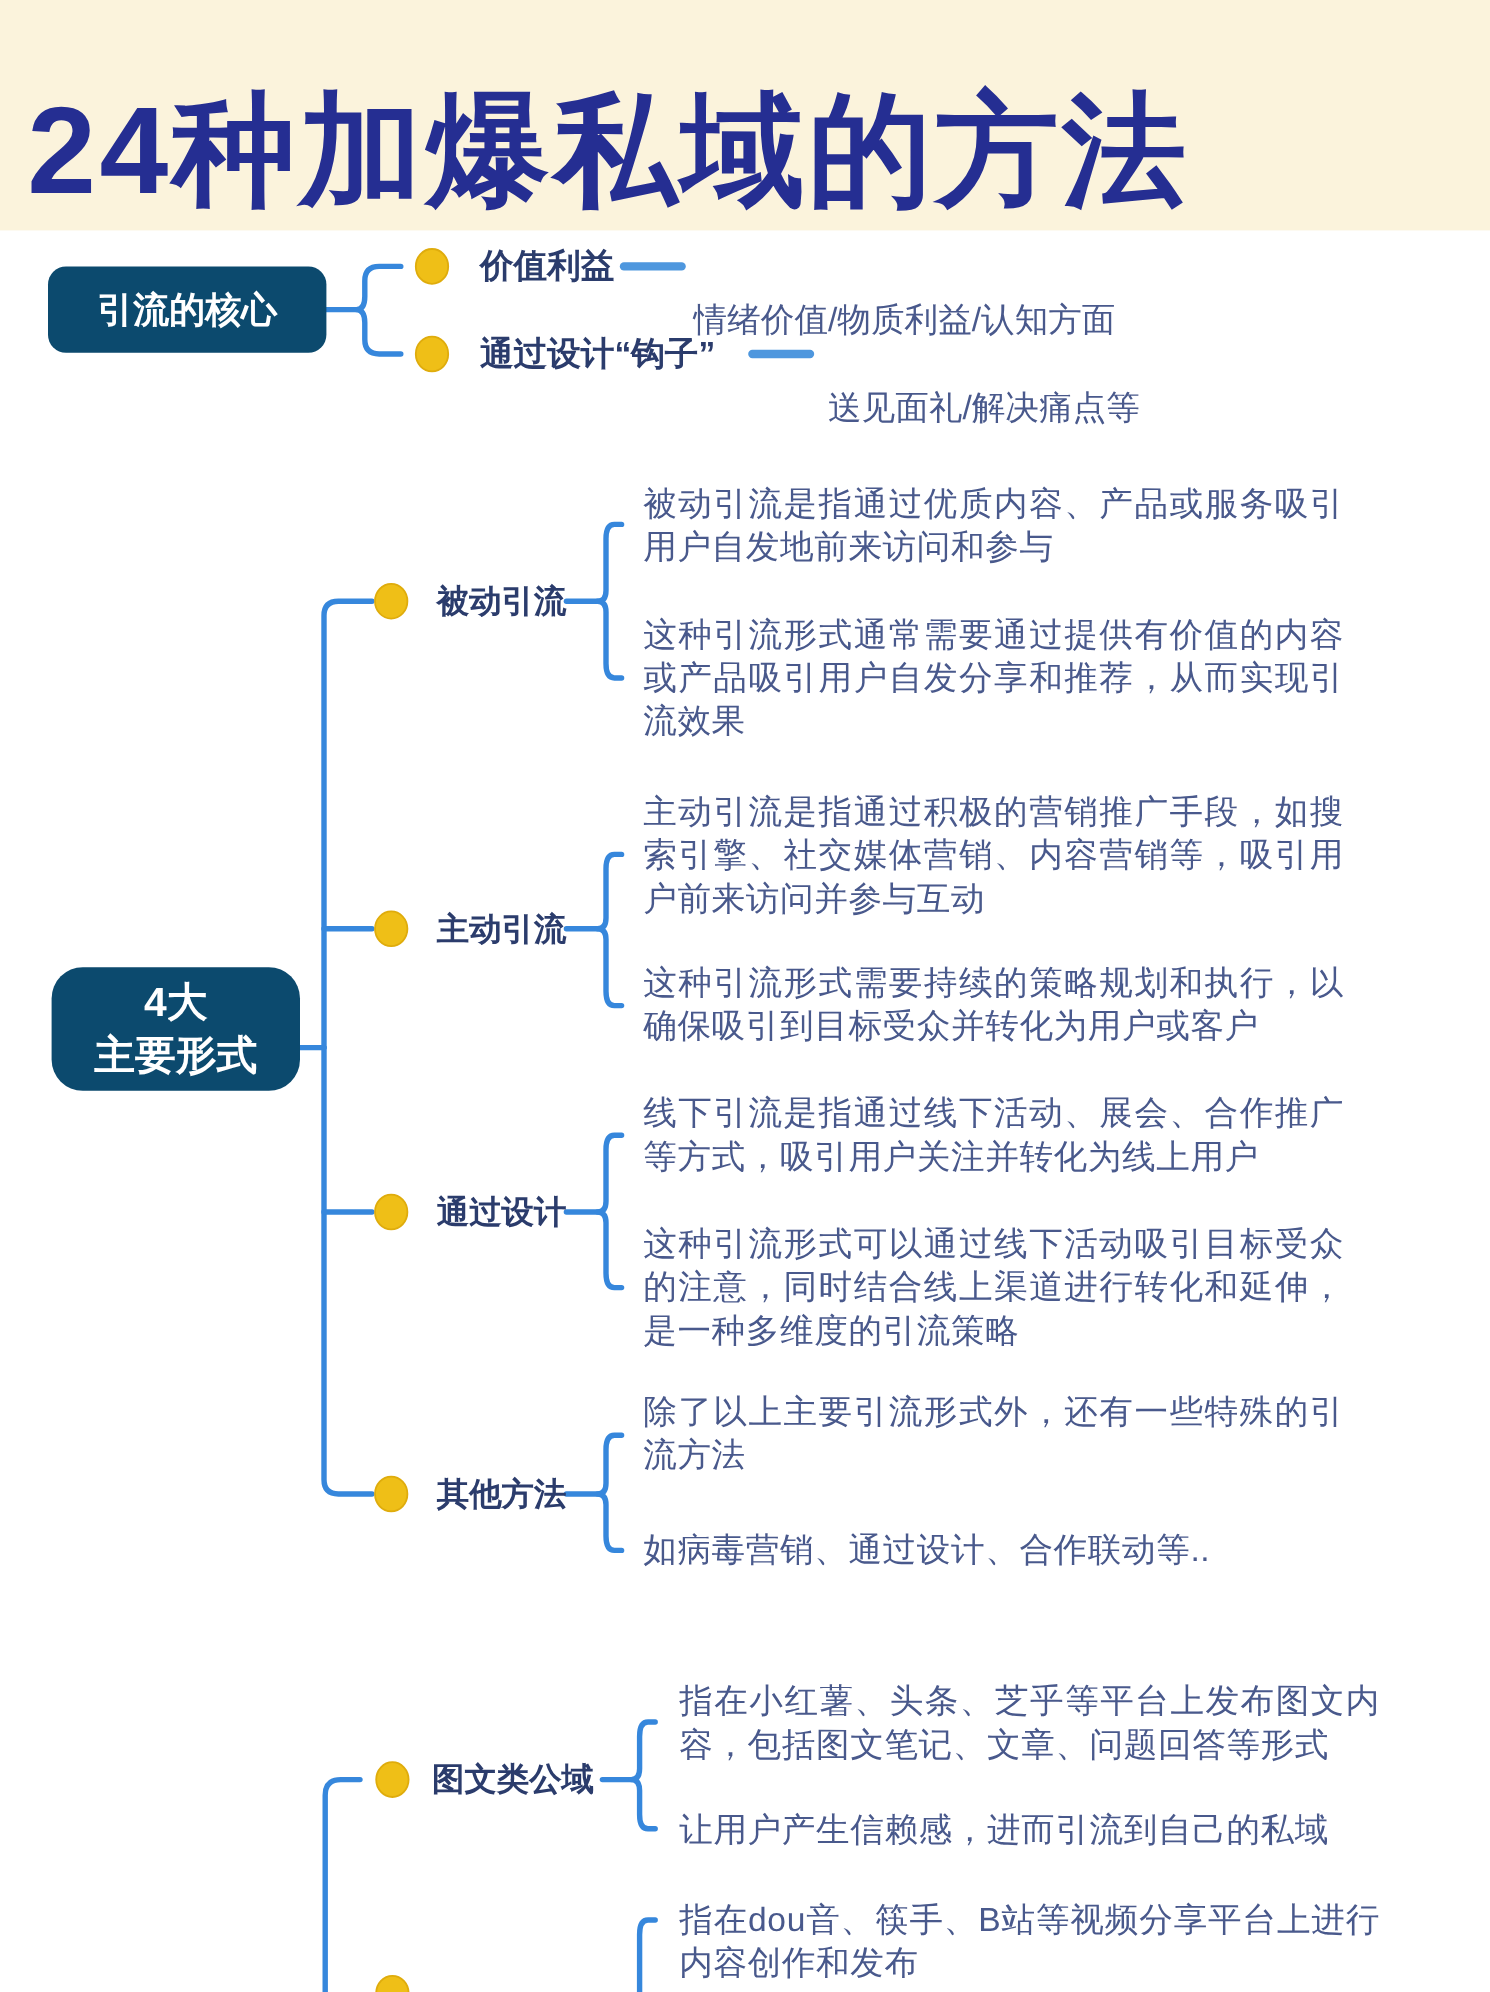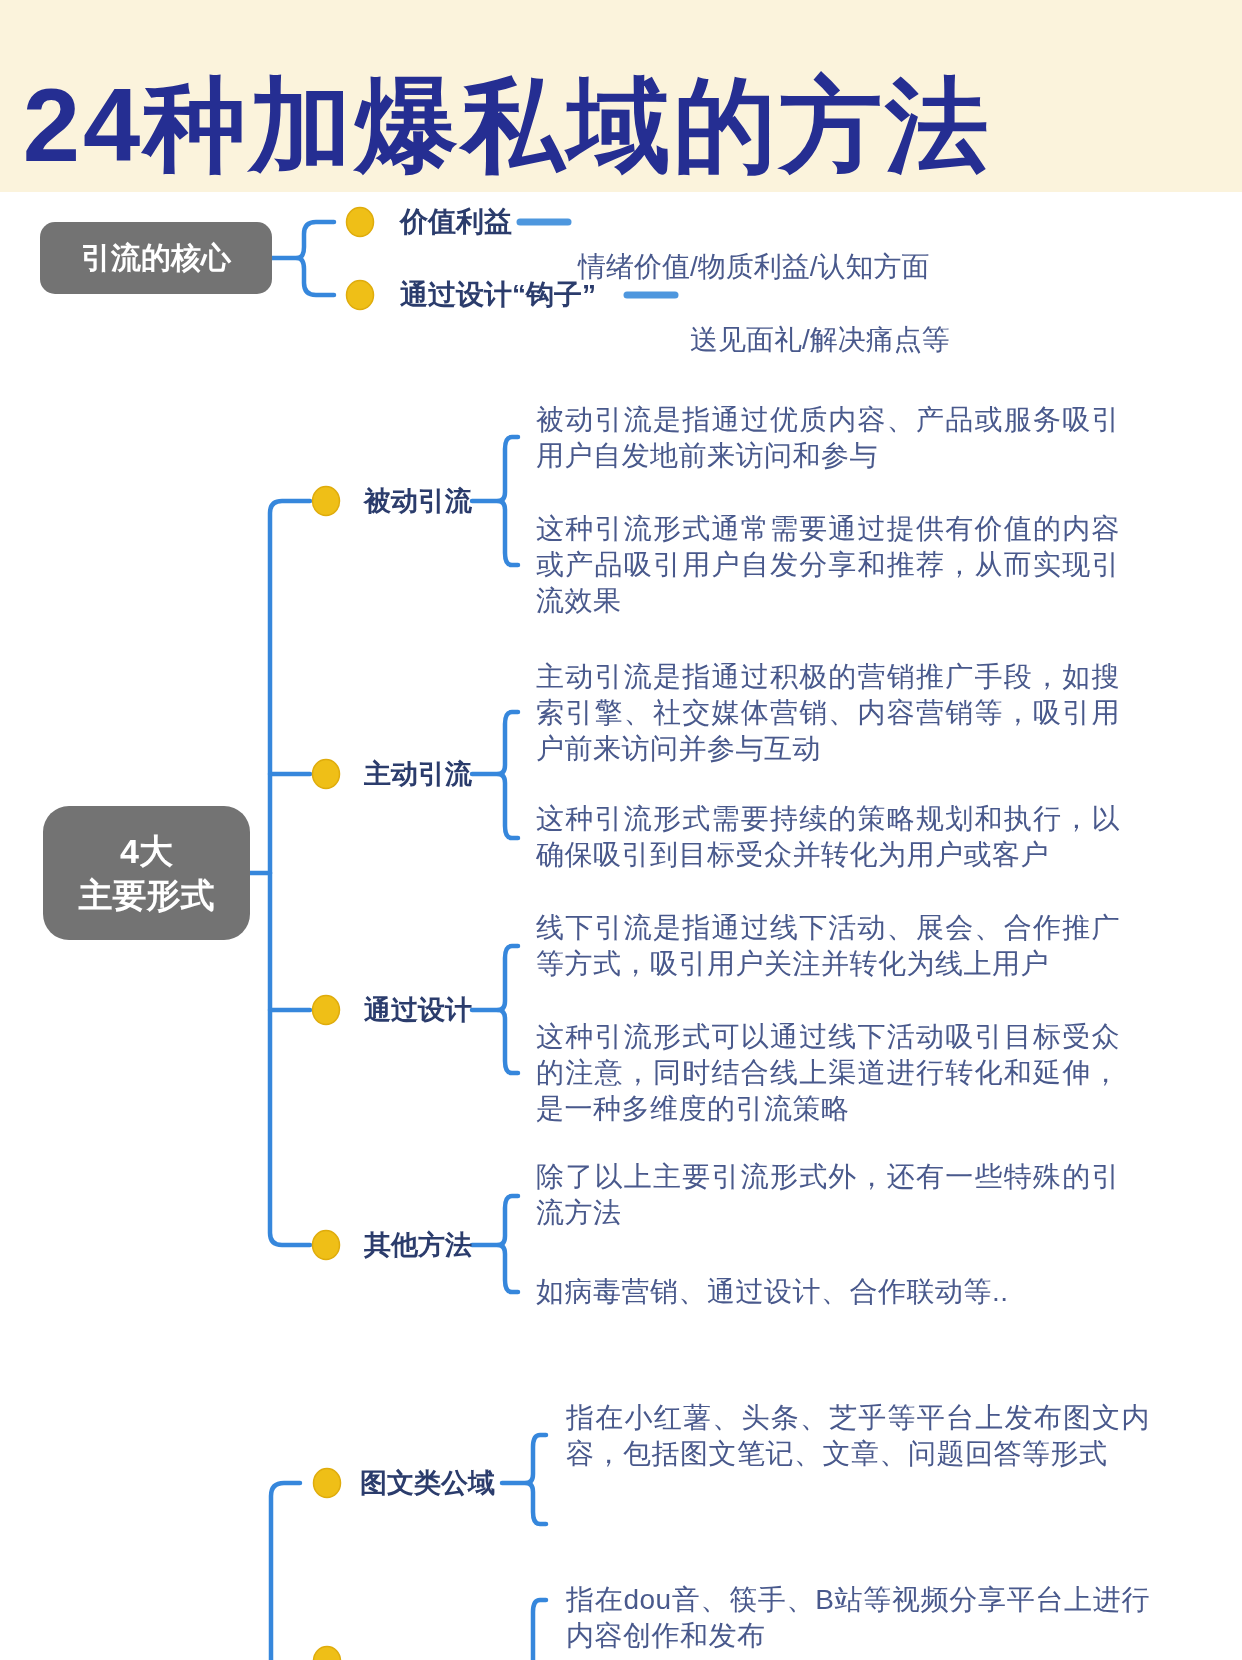--- a/index.html
+++ b/index.html
@@ -8,26 +8,26 @@
     background:#ffffff;
     font-family:"Liberation Sans","DejaVu Sans",sans-serif;
   }
   .banner{position:absolute;left:0;top:0;width:1242px;height:192px;background:#fbf3dc;}
   .title{
     position:absolute;top:58px;left:0;width:1014px;text-align:center;
     font-size:103px;font-weight:900;color:#252e92;letter-spacing:3px;white-space:nowrap;
   }
   .connectors{position:absolute;left:0;top:0;}
   .node{
-    position:absolute;background:#737373;color:#ffffff;font-weight:700;
+    position:absolute;background:#0c4a6e;color:#ffffff;font-weight:700;
     display:flex;flex-direction:column;align-items:center;justify-content:center;
     text-align:center;
   }
   .node-core{left:40px;top:222px;width:232px;height:72px;border-radius:15px;font-size:30px;}
-  .node-forms{left:43px;top:806px;width:207px;height:134px;border-radius:26px;font-size:34px;line-height:44px;}
+  .node-forms{left:43px;top:806px;width:207px;height:103px;border-radius:26px;font-size:34px;line-height:44px;}
   .blabel{
     position:absolute;transform:translateY(-50%);white-space:nowrap;
     font-weight:700;color:#2b3c6c;font-size:27px;
   }
   .blabel.core{font-size:28px;}
   .bvalue{
     position:absolute;transform:translateY(-50%);white-space:nowrap;
     font-weight:500;color:#49598c;font-size:28px;margin-top:45px;
   }
   .para{
@@ -111,15 +111,16 @@
   <div class="blabel" style="left:364px;top:1010px;">通过设计</div>
   <div class="para" style="left:536px;top:910px;">线下引流是指通过线下活动、展会、合作推广等方式，吸引用户关注并转化为线上用户</div>
   <div class="para" style="left:536px;top:1019px;">这种引流形式可以通过线下活动吸引目标受众的注意，同时结合线上渠道进行转化和延伸，是一种多维度的引流策略</div>
 
   <div class="blabel" style="left:364px;top:1245px;">其他方法</div>
   <div class="para" style="left:536px;top:1159px;">除了以上主要引流形式外，还有一些特殊的引流方法</div>
   <div class="para" style="left:536px;top:1274px;">如病毒营销、通过设计、合作联动等..</div>
 
   <div class="blabel" style="left:360px;top:1483px;">图文类公域</div>
   <div class="para" style="left:566px;top:1400px;">指在小红薯、头条、芝乎等平台上发布图文内容，包括图文笔记、文章、问题回答等形式</div>
+  <div class="para" style="left:566px;top:1507px;">让用户产生信赖感，进而引流到自己的私域</div>
   <div class="para" style="left:566px;top:1582px;">指在dou音、筷手、B站等视频分享平台上进行内容创作和发布</div>
 
 </div>
 
 </body></html>

